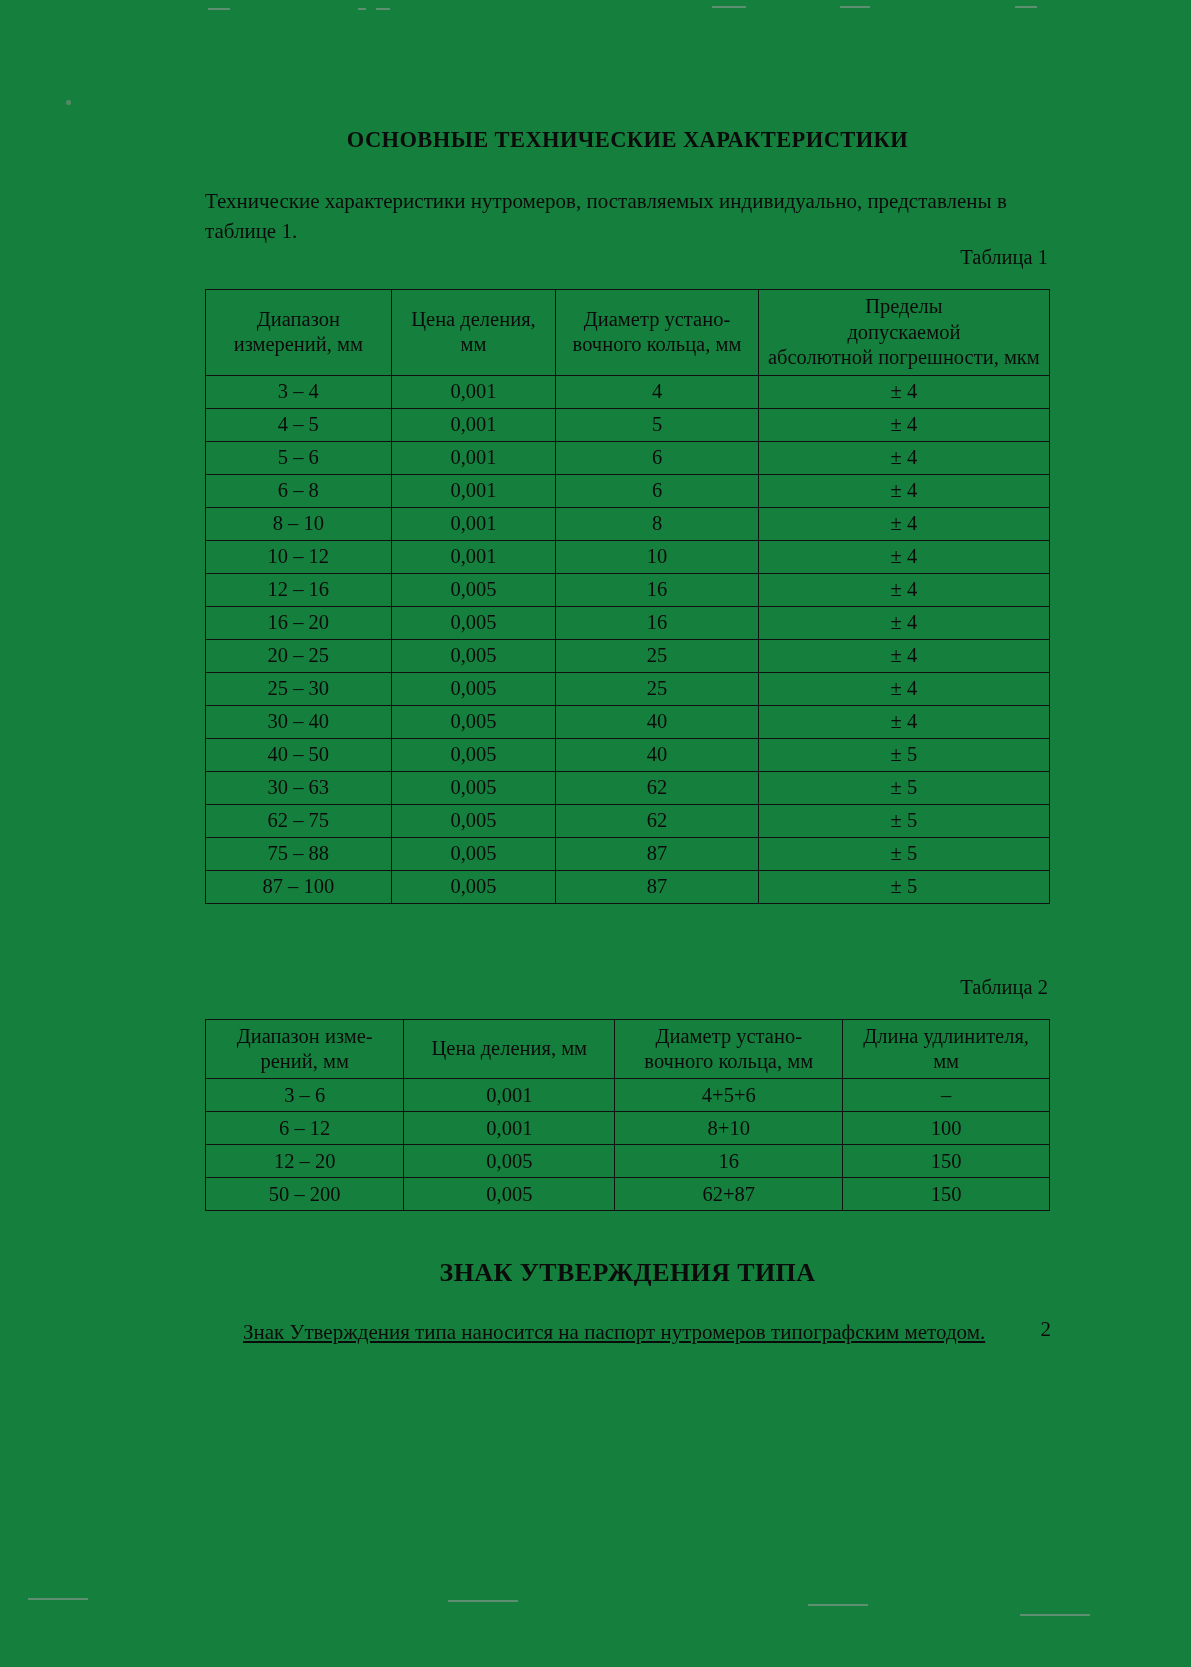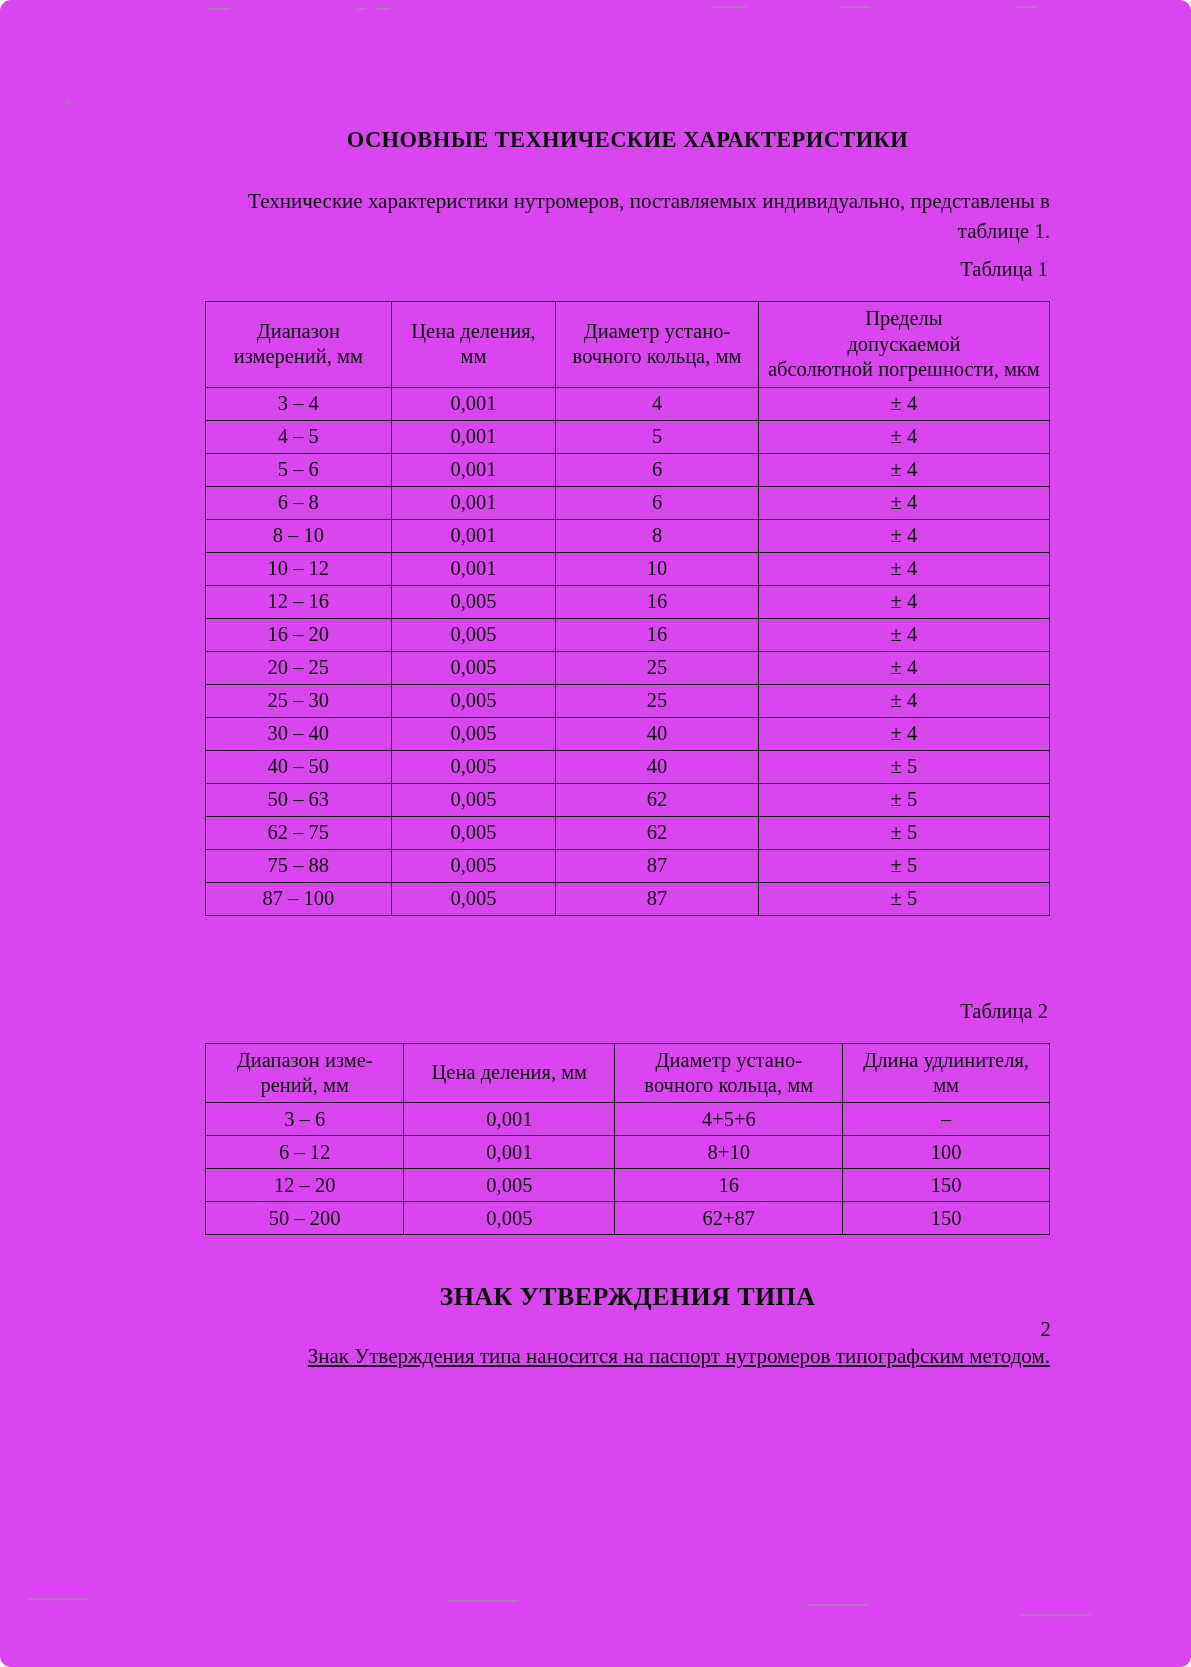--- a/index.html
+++ b/index.html
@@ -10,23 +10,22 @@
   }
   body {
     font-family: "Liberation Serif", "DejaVu Serif", serif;
     color: #0b0b0b;
   }
   #page {
     position: relative;
     width: 1191px;
     height: 1667px;
     margin: 0 auto;
-    background: #d946ef;
+    background: #15803d;
     overflow: hidden;
-    border-radius: 11px;
   }
 
   
   .artifact {
     position: absolute;
     background: #9a9a9a;
     opacity: 0.55;
     pointer-events: none;
   }
   .artifact.dot {
@@ -57,27 +56,27 @@
     text-align: center;
     letter-spacing: 0.4px;
     margin: 0;
     line-height: 1.1;
   }
 
   p.body-text {
     font-size: 21px;
     line-height: 1.42;
     margin: 0;
-    text-align: right;
+    text-align: left;
   }
 
   .table-caption {
     font-size: 20.5px;
     text-align: right;
-    margin: 12px 0 3px 0;
+    margin: 0 0 3px 0;
     padding-right: 2px;
   }
 
   
   table.spec-table {
     border-collapse: collapse;
     width: 100%;
     table-layout: fixed;
     font-size: 20.5px;
     margin-top: 20px;
@@ -245,21 +244,21 @@
             <td>40</td>
             <td>± 4</td>
           </tr>
           <tr>
             <td>40 – 50</td>
             <td>0,005</td>
             <td>40</td>
             <td>± 5</td>
           </tr>
           <tr>
-            <td>50 – 63</td>
+            <td>30 – 63</td>
             <td>0,005</td>
             <td>62</td>
             <td>± 5</td>
           </tr>
           <tr>
             <td>62 – 75</td>
             <td>0,005</td>
             <td>62</td>
             <td>± 5</td>
           </tr>

